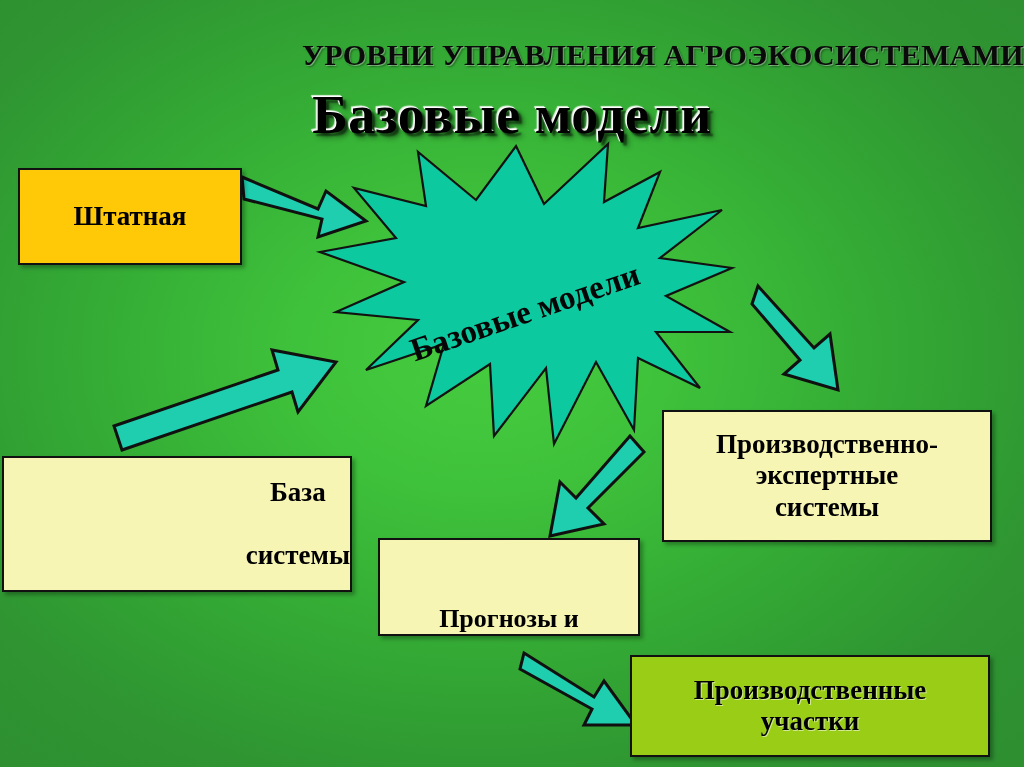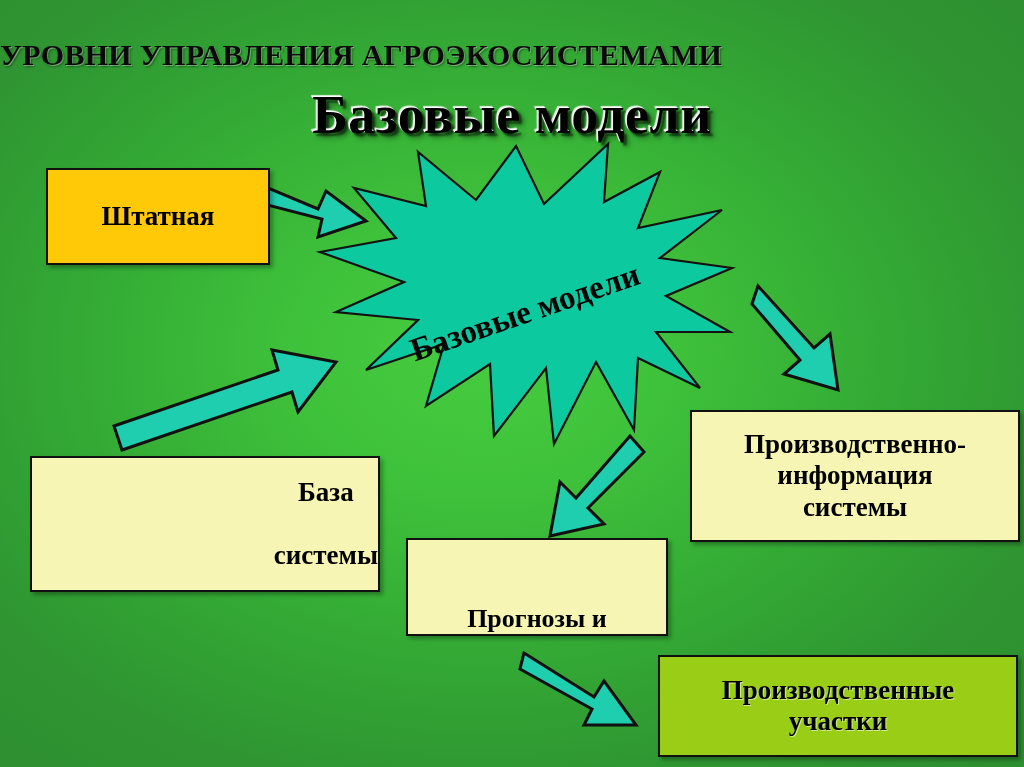--- a/index.html
+++ b/index.html
@@ -24,21 +24,21 @@
         #2f9431 80%,
         #2e8f31 100%);
   }
 
   
   .slide-title {
     position: absolute;
     left: 0;
     right: 0;
     top: 38px;
-    text-align: left;
+    text-align: right;
     font-size: 30px;
     font-weight: bold;
     letter-spacing: 0.3px;
     color: #0a0a0a;
     text-shadow:
       1px 1px 0 rgba(255,255,255,0.35),
       2px 2px 2px rgba(0,0,0,0.35);
     white-space: nowrap;
   }
   .slide-subtitle {
@@ -65,21 +65,20 @@
     box-sizing: border-box;
     border: 2px solid #111111;
     display: flex;
     align-items: center;
     justify-content: center;
     text-align: center;
     font-weight: bold;
     color: #000000;
     line-height: 1.16;
     box-shadow: 3px 3px 4px rgba(0,0,0,0.30);
-    margin-left: 28px;
   }
   .box-gold   { background: #FFC907; }
   .box-cream  { background: #F7F5B4; }
   .box-lime   { background: #9ACD15; }
 
   #box-staff-info {
     left: 18px;  top: 168px;  width: 224px; height: 97px;
     font-size: 27px;
   }
   #box-experimental-db {
@@ -247,21 +246,21 @@
 
   <div class="box box-cream" id="box-forecasts">
     <span>
       <span>Прогнозы и</span><br>
     </span>
   </div>
 
   <div class="box box-cream" id="box-expert-systems">
     <span>
       <span>Производственно-</span><br>
-      <span>информация</span><br>
+      <span>экспертные</span><br>
       <span>системы</span>
     </span>
   </div>
 
   <div class="box box-lime" id="box-production-sites">
     <span>
       <span>Производственные</span><br>
       <span>участки</span>
     </span>
   </div>

